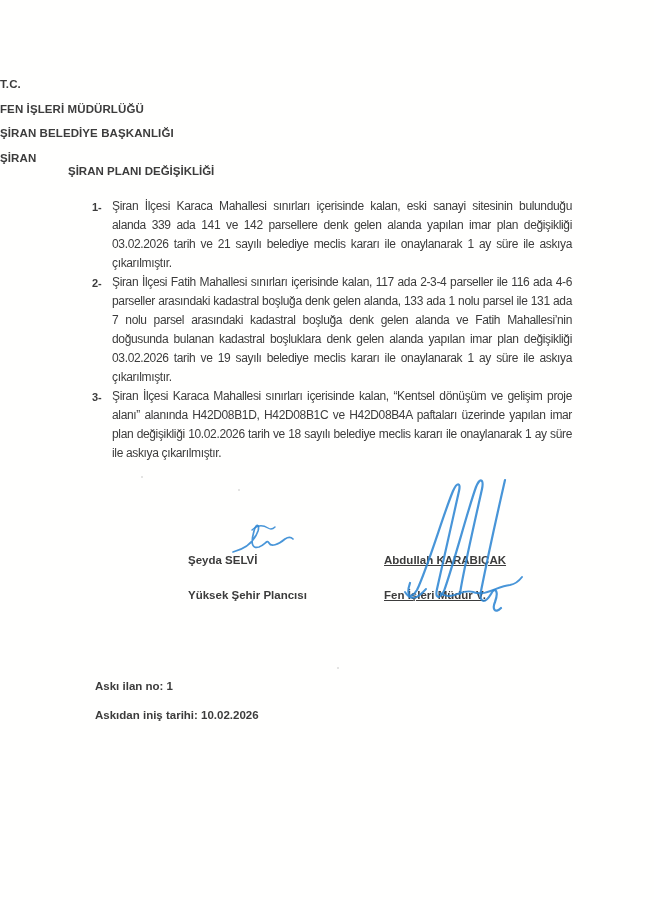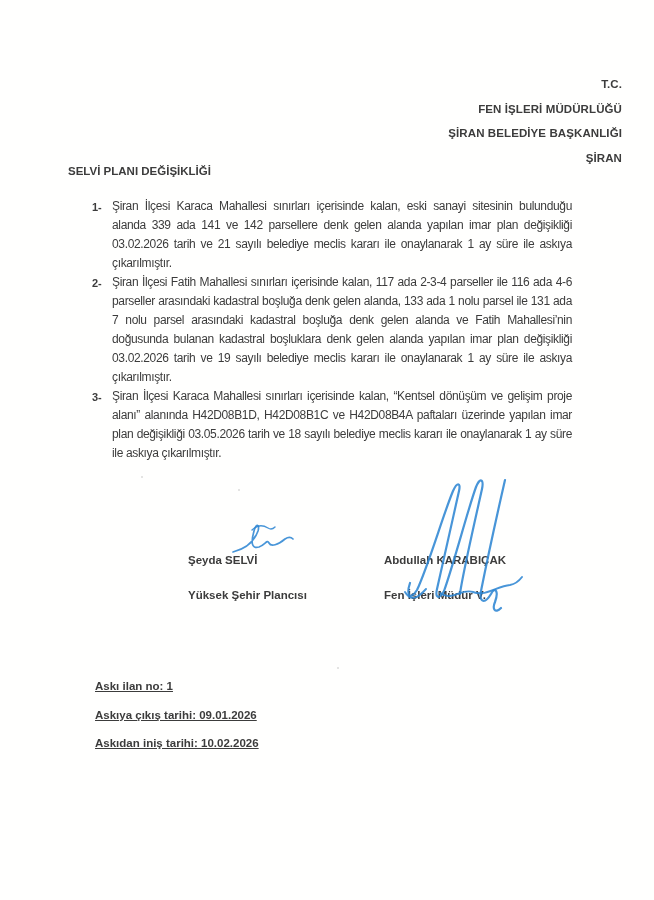--- a/index.html
+++ b/index.html
@@ -11,21 +11,21 @@
     font-family: "Liberation Sans", "DejaVu Sans", sans-serif;
     color: #3c3c3c;
     overflow: hidden;
   }
   
   .letterhead {
     position: absolute;
     top: 72px;
     left: 0;
     width: 622px;
-    text-align: right;
+    text-align: left;
     font-weight: 700;
     font-size: 11.5px;
     line-height: 24.5px;
     letter-spacing: 0.1px;
   }
   .subject {
     position: absolute;
     top: 165px;
     left: 68px;
     font-weight: 700;
@@ -53,71 +53,70 @@
     letter-spacing: -0.35px;
     line-height: 19px;
   }
   
   .sig-block {
     position: absolute;
     font-weight: 700;
     font-size: 11.5px;
   }
   .sig-left  { top: 554px; left: 188px; width: 164px; }
-  .sig-right { top: 554px; left: 384px; width: 156px; }
+  .sig-right { top: 554px; left: 384px; width: 156px; text-decoration: underline; }
   .sig-title { margin-top: 23px; }
   .sig-svg { position: absolute; z-index: 3; pointer-events: none; }
   .sig-svg-left  { top: 520px; left: 228px; }
   .sig-svg-right { top: 475px; left: 402px; }
   .sig-svg path {
     fill: none;
     stroke: #2f86d3;
     stroke-linecap: round;
     stroke-linejoin: round;
     opacity: 0.88;
   }
   
   .footer {
     position: absolute;
     top: 672px;
     left: 95px;
     font-weight: 700;
     font-size: 11.5px;
     line-height: 28.6px;
-    text-decoration: underline;
   }
   
   .speck { position: absolute; background: #b9b9b9; border-radius: 50%; opacity: .5; }
 </style>
 </head>
 <body>
 
 <div class="page">
 
   <div class="letterhead">
     <div>T.C.</div>
     <div>FEN İŞLERİ MÜDÜRLÜĞÜ</div>
     <div>ŞİRAN BELEDİYE BAŞKANLIĞI</div>
     <div>ŞİRAN</div>
   </div>
 
-  <div class="subject">SELVİ PLANI DEĞİŞİKLİĞİ</div>
+  <div class="subject">ŞİRAN PLANI DEĞİŞİKLİĞİ</div>
 
   <div class="list">
     <div class="item">
       <div class="item-num">1-</div>
       <div class="item-text">Şiran İlçesi Karaca Mahallesi sınırları içerisinde kalan, eski sanayi sitesinin bulunduğu alanda 339 ada 141 ve 142 parsellere denk gelen alanda yapılan imar plan değişikliği 03.02.2026 tarih ve 21 sayılı belediye meclis kararı ile onaylanarak 1 ay süre ile askıya çıkarılmıştır.</div>
     </div>
     <div class="item">
       <div class="item-num">2-</div>
       <div class="item-text">Şiran İlçesi Fatih Mahallesi sınırları içerisinde kalan, 117 ada 2-3-4 parseller ile 116 ada 4-6 parseller arasındaki kadastral boşluğa denk gelen alanda, 133 ada 1 nolu parsel ile 131 ada 7 nolu parsel arasındaki kadastral boşluğa denk gelen alanda ve Fatih Mahallesi’nin doğusunda bulanan kadastral boşluklara denk gelen alanda yapılan imar plan değişikliği 03.02.2026 tarih ve 19 sayılı belediye meclis kararı ile onaylanarak 1 ay süre ile askıya çıkarılmıştır.</div>
     </div>
     <div class="item">
       <div class="item-num">3-</div>
-      <div class="item-text">Şiran İlçesi Karaca Mahallesi sınırları içerisinde kalan, “Kentsel dönüşüm ve gelişim proje alanı” alanında H42D08B1D, H42D08B1C ve H42D08B4A paftaları üzerinde yapılan imar plan değişikliği 03.05.2026 tarih ve 18 sayılı belediye meclis kararı ile onaylanarak 1 ay süre ile askıya çıkarılmıştır.</div>
+      <div class="item-text">Şiran İlçesi Karaca Mahallesi sınırları içerisinde kalan, “Kentsel dönüşüm ve gelişim proje alanı” alanında H42D08B1D, H42D08B1C ve H42D08B4A paftaları üzerinde yapılan imar plan değişikliği 10.02.2026 tarih ve 18 sayılı belediye meclis kararı ile onaylanarak 1 ay süre ile askıya çıkarılmıştır.</div>
     </div>
   </div>
 
   <div class="sig-block sig-left">
     <div>Şeyda SELVİ</div>
     <div class="sig-title">Yüksek Şehir Plancısı</div>
   </div>
   <div class="sig-block sig-right">
     <div>Abdullah KARABIÇAK</div>
     <div class="sig-title">Fen İşleri Müdür V.</div>
@@ -129,20 +128,19 @@
   </svg>
 
   <svg class="sig-svg sig-svg-right" width="124" height="142" viewBox="0 0 124 142" aria-hidden="true">
     <path stroke-width="2.2" d="M8 108 C4 120 8 126 15 115 C27 89 41 40 51 16 C55 7 59 7 57 16 C49 52 39 96 35 114 C33 123 37 125 42 116 C52 88 66 34 74 12 C78 2 82 4 80 14 C72 50 60 102 58 119"></path>
     <path stroke-width="2.2" d="M103 5 C95 40 83 96 79 116 C77 128 83 129 89 119 C93 111 97 116 93 127 C90 134 93 139 99 133"></path>
     <path stroke-width="1.9" d="M3 117 C9 127 16 123 24 114 M38 118 C50 127 59 113 71 117 C84 122 95 111 108 110 C113 109 117 106 120 102"></path>
   </svg>
 
   <div class="footer">
     <div>Askı ilan no: 1</div>
-    <div>Askıya çıkış tarihi: 09.01.2026</div>
     <div>Askıdan iniş tarihi: 10.02.2026</div>
   </div>
 
   <div class="speck" style="left:141px; top:476px; width:2px; height:2px;"></div>
   <div class="speck" style="left:238px; top:489px; width:2px; height:2px;"></div>
   <div class="speck" style="left:337px; top:667px; width:2px; height:2px;"></div>
 </div>
 
 </body></html>

